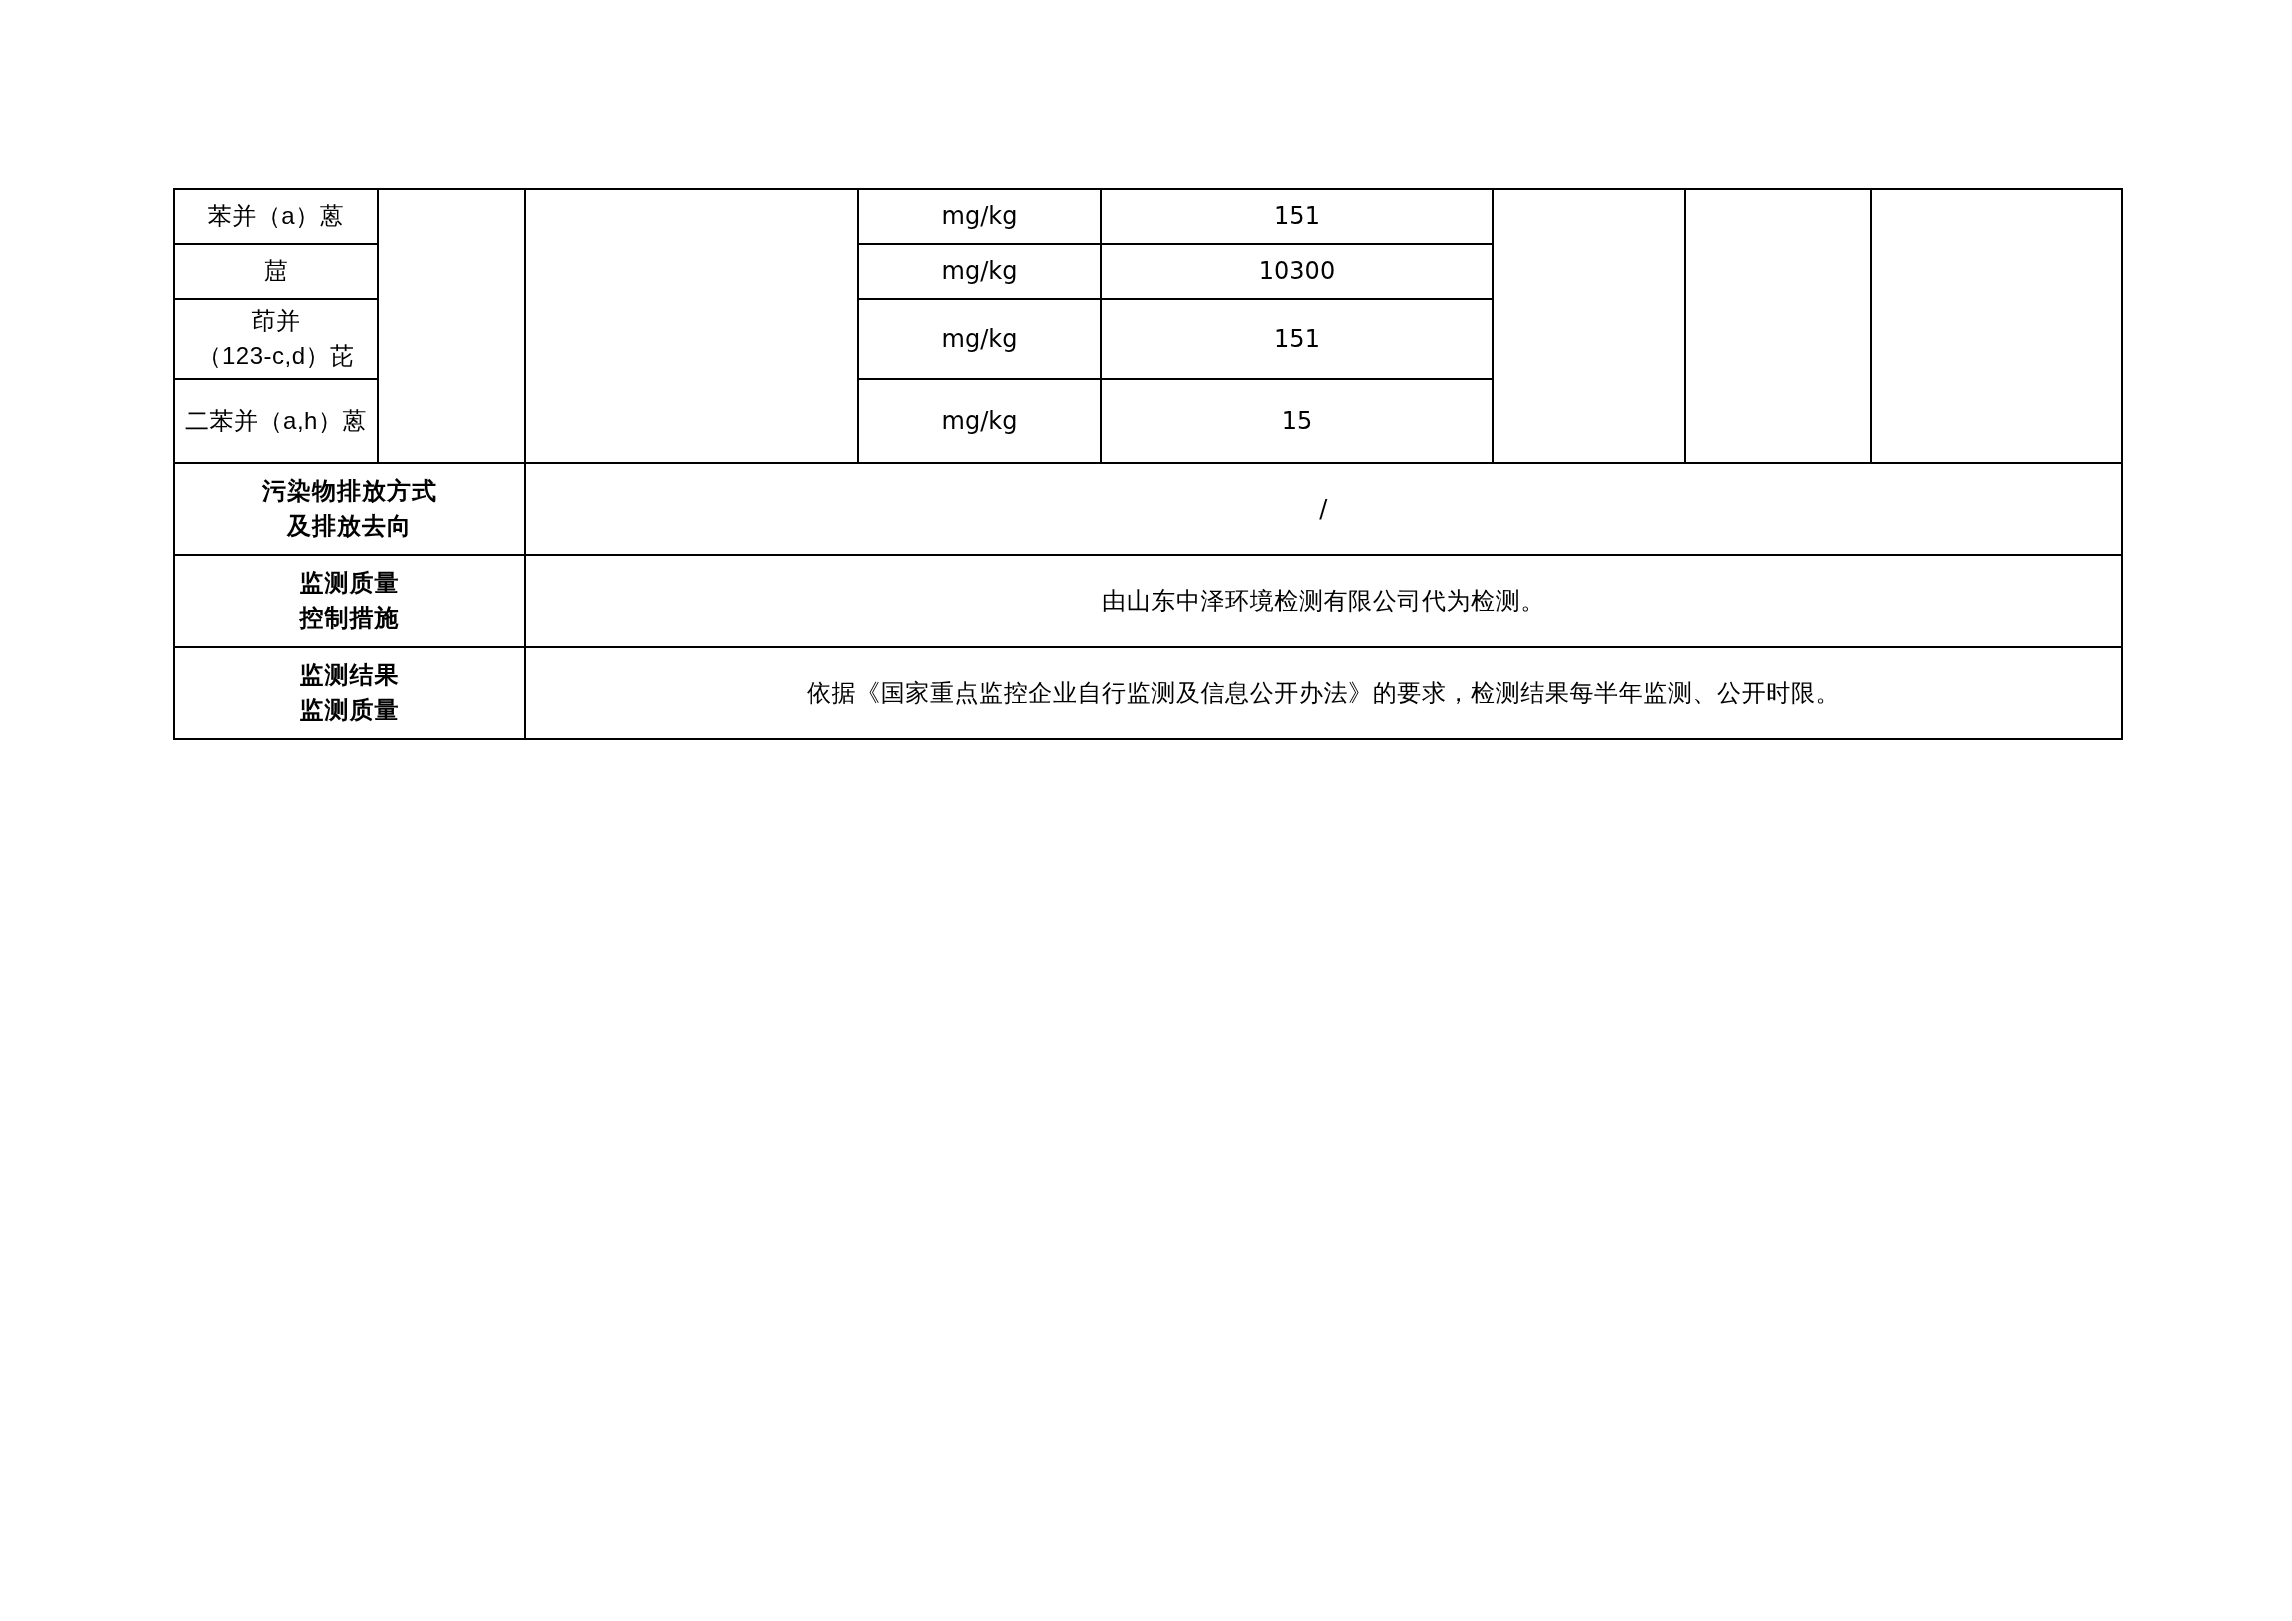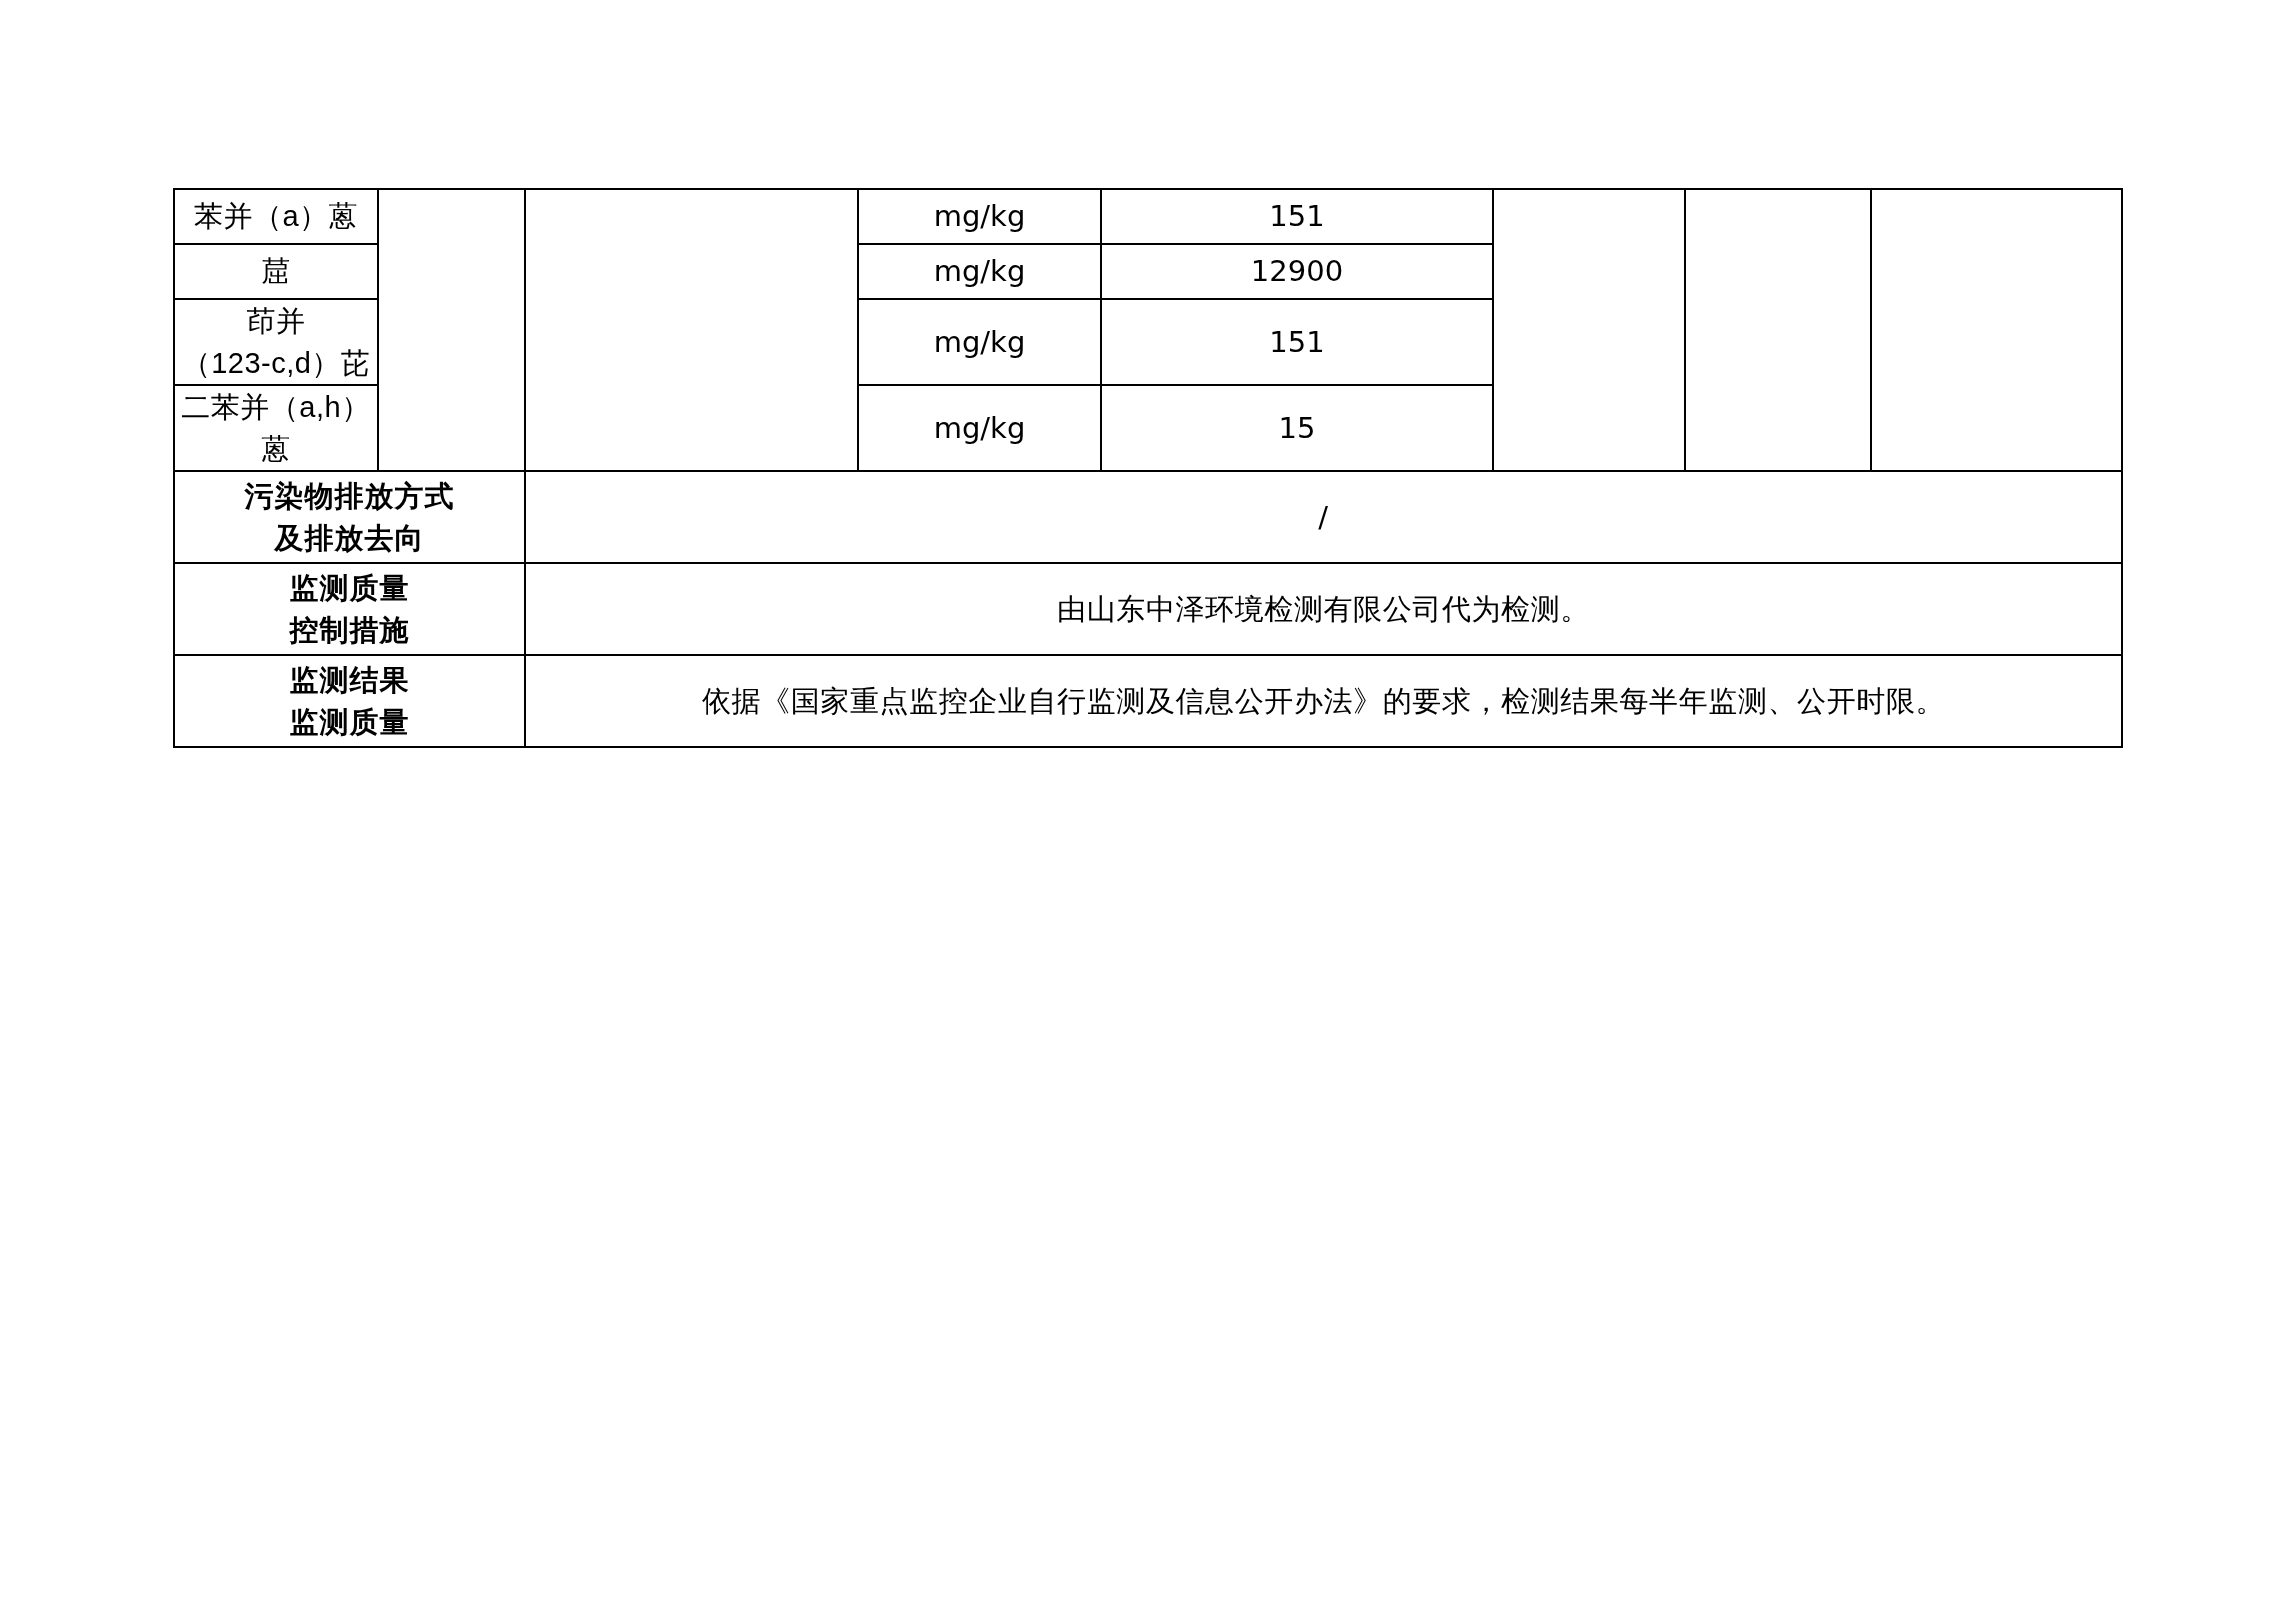--- a/index.html
+++ b/index.html
@@ -26,21 +26,21 @@
     top: 188px;
     width: 1949px;
     border-collapse: collapse;
     table-layout: fixed;
   }
   .doc-table td {
     border: 2px solid #000000;
     padding: 0;
     vertical-align: middle;
     text-align: center;
-    font-size: 29px;
+    font-size: 24px;
     line-height: 1.45;
   }
   
   .c-name   { width: 204px; }
   .c-b      { width: 147px; }
   .c-c      { width: 333px; }
   .c-unit   { width: 243px; }
   .c-value  { width: 392px; }
   .c-f      { width: 192px; }
   .c-g      { width: 186px; }
@@ -115,21 +115,21 @@
         <td class="blank-cell" rowspan="4"></td>
         <td class="cell-unit">mg/kg</td>
         <td class="cell-value">151</td>
         <td class="blank-cell" rowspan="4"></td>
         <td class="blank-cell" rowspan="4"></td>
         <td class="blank-cell" rowspan="4"></td>
       </tr>
       <tr class="row-h2">
         <td class="cell-name">䓛</td>
         <td class="cell-unit">mg/kg</td>
-        <td class="cell-value">12900</td>
+        <td class="cell-value">10300</td>
       </tr>
       <tr class="row-h3">
         <td class="cell-name two-line">茚并
 （123-c,d）芘</td>
         <td class="cell-unit">mg/kg</td>
         <td class="cell-value">151</td>
       </tr>
       <tr class="row-h4">
         <td class="cell-name">二苯并（a,h）蒽</td>
         <td class="cell-unit">mg/kg</td>

